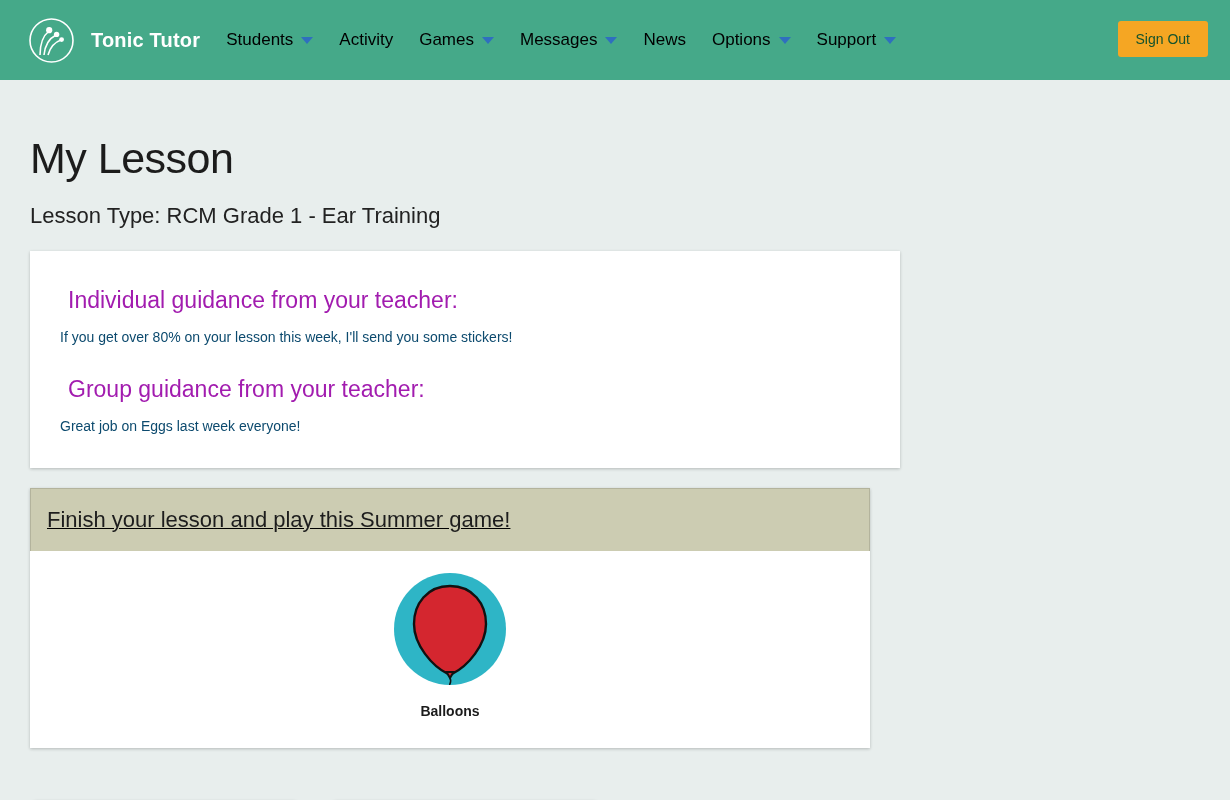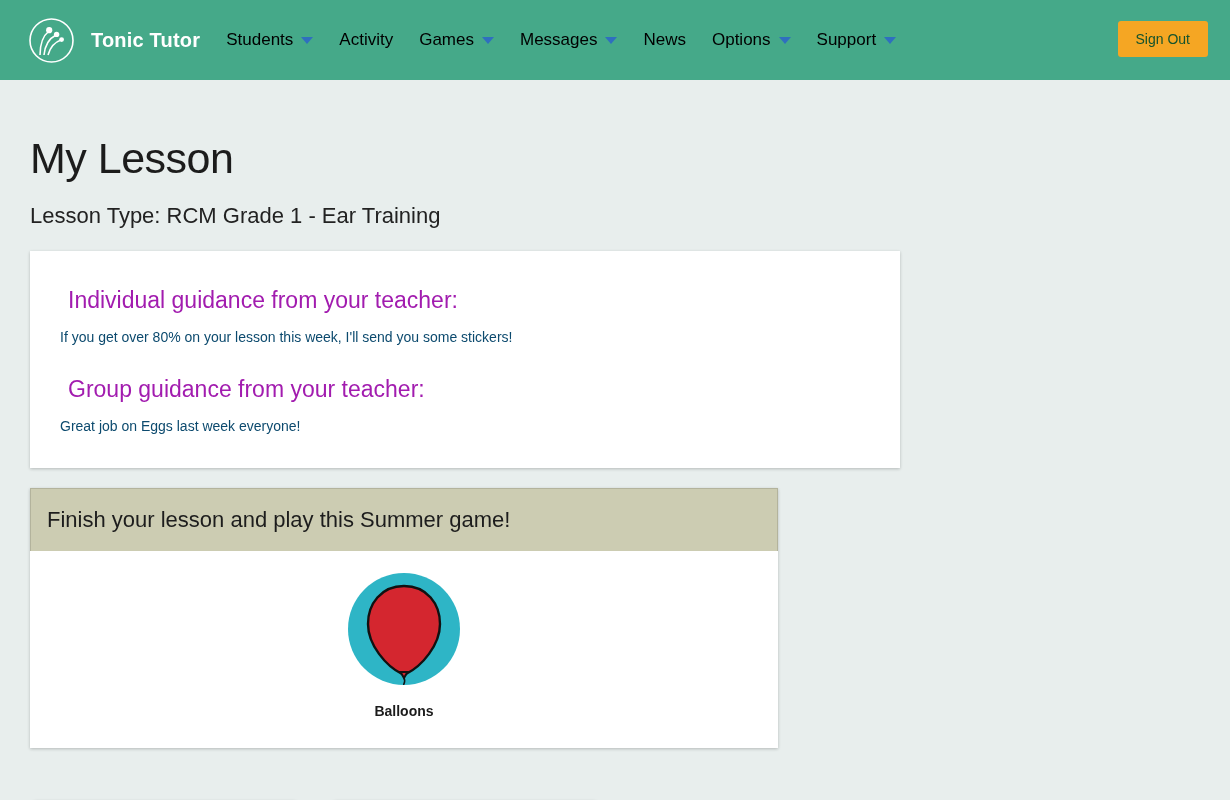--- a/index.html
+++ b/index.html
@@ -108,24 +108,25 @@
   .guidance-heading + .guidance-text { margin-top: 15px; }
   .guidance-text {
     font-size: 14px;
     color: #0c4a6e;
     margin: 0 0 31px 0;
   }
   .guidance-text:last-child { margin-bottom: 0; }
 
   
   .game-wrap {
-    width: 748px;
+    width: 840px;
     margin-top: 20px;
     box-shadow: 0 1px 3px rgba(0,0,0,0.22);
     background: #ffffff;
+    text-decoration: underline;
   }
   .game-banner {
     background: #ccccb2;
     border: 1px solid #b3b39c;
     border-bottom: none;
     padding: 18px 18px 18px 16px;
   }
   .game-banner-text {
     font-size: 22px;
     color: #1d1d1d;

